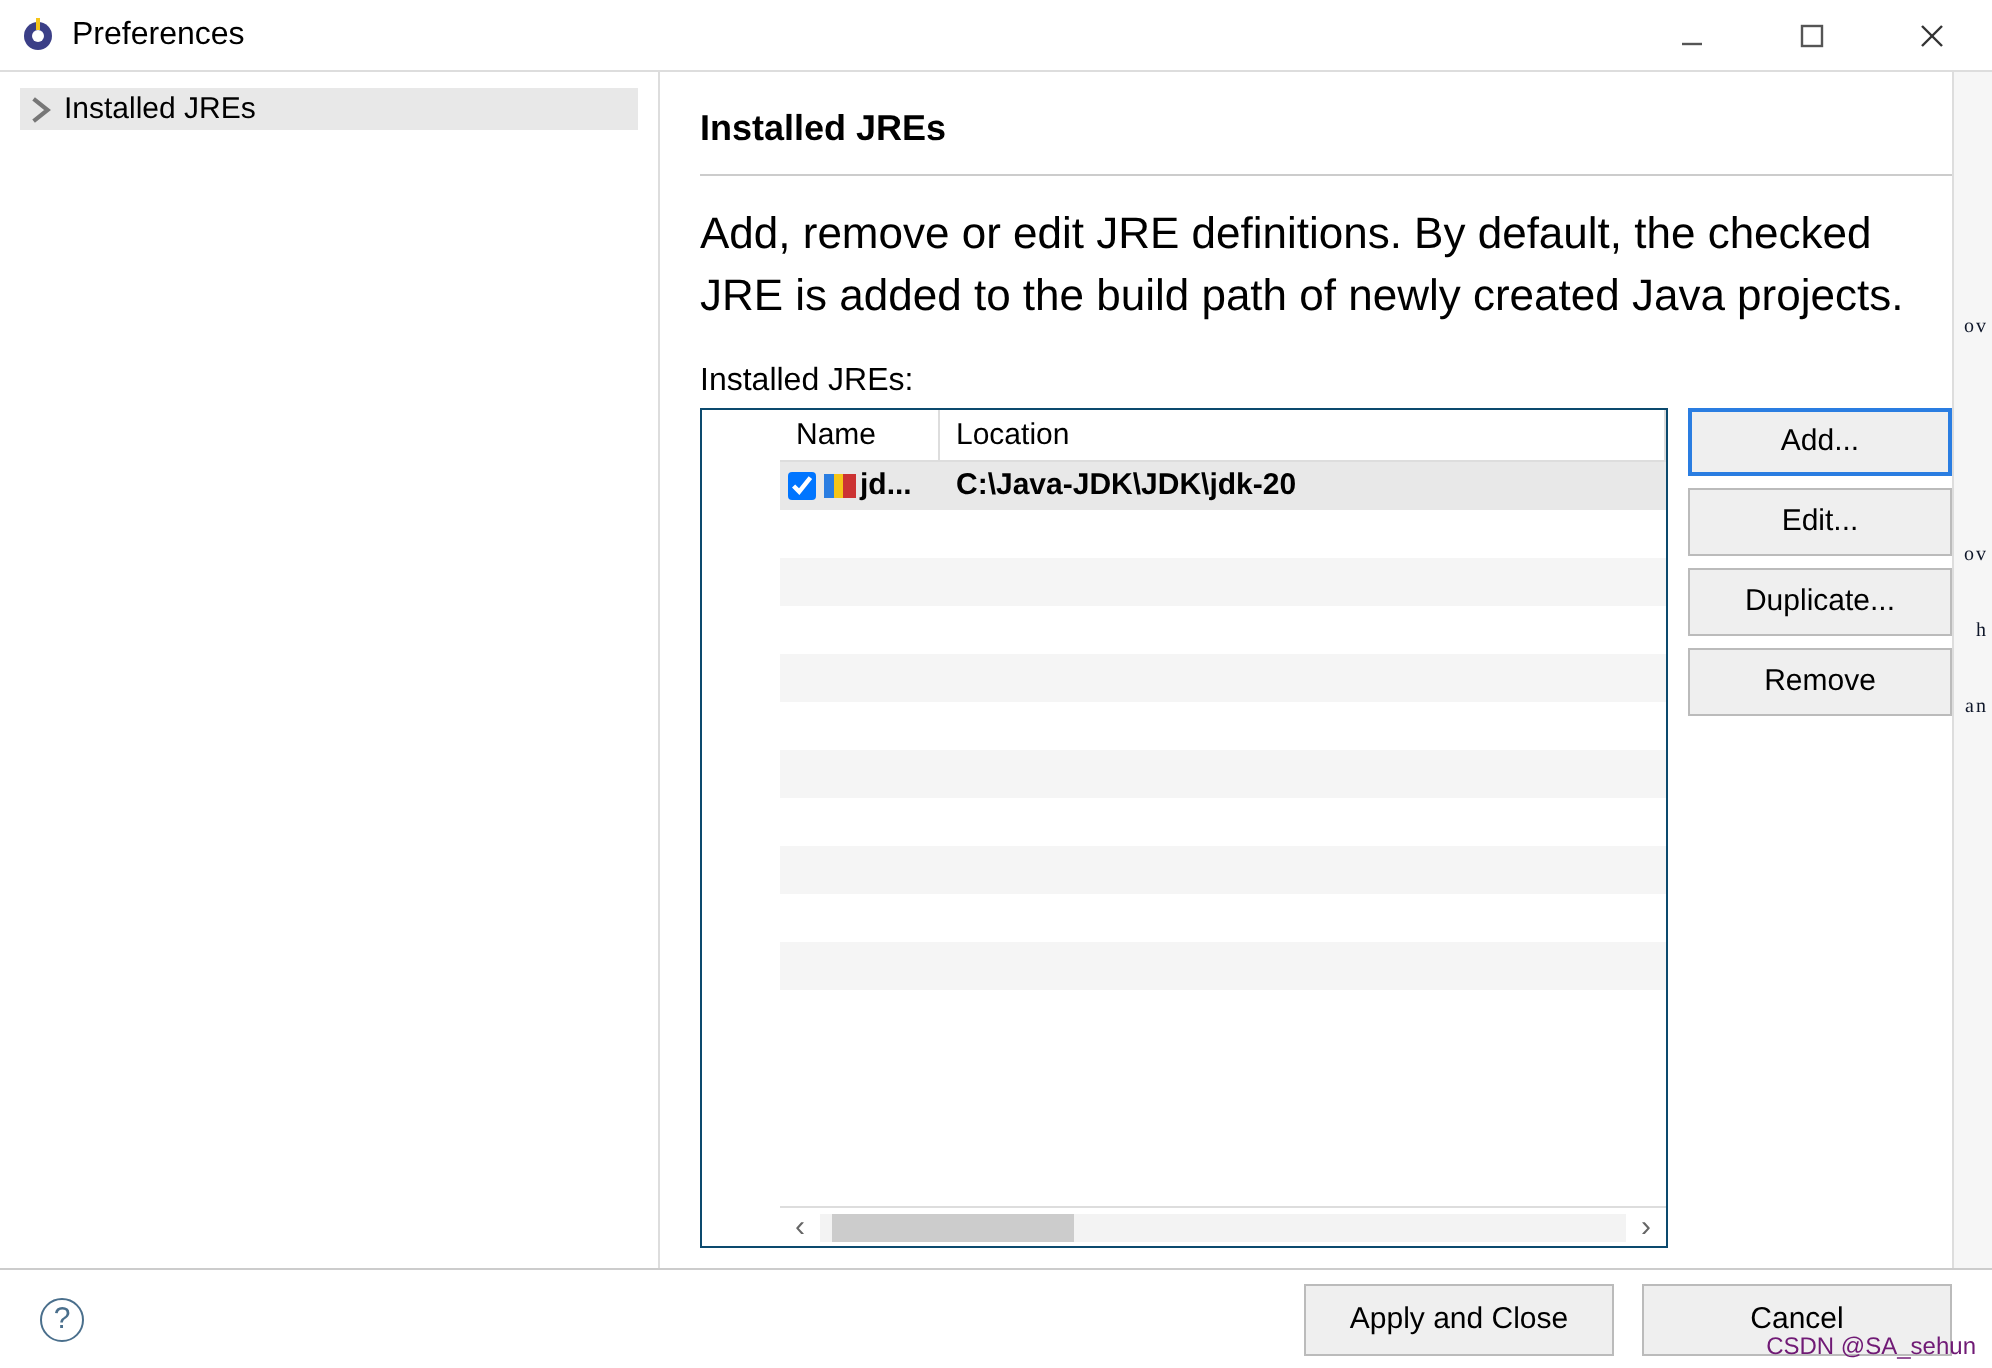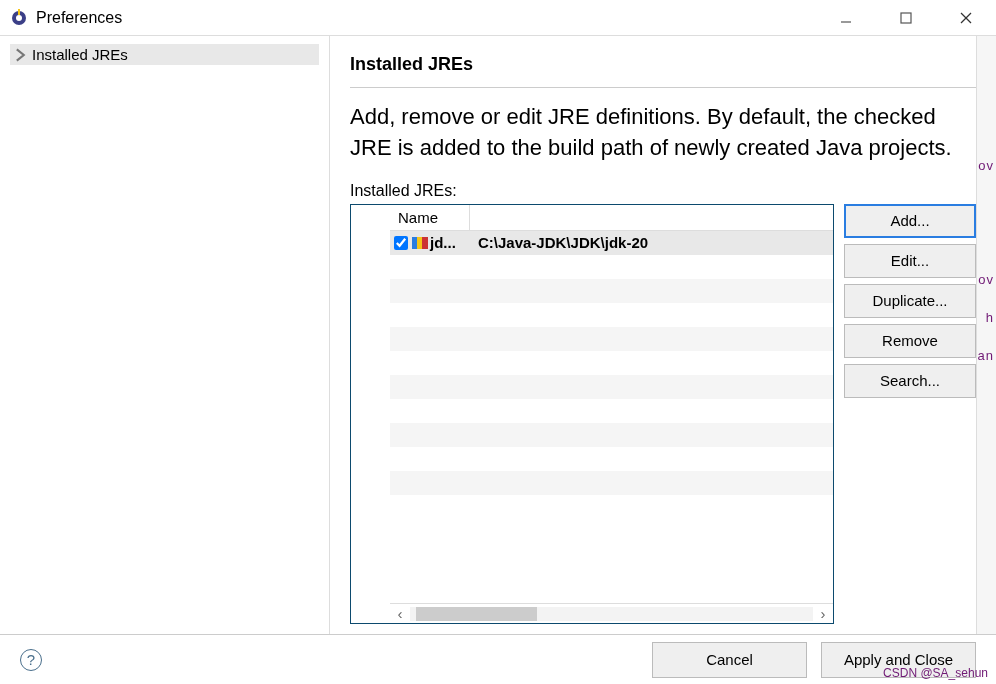--- a/index.html
+++ b/index.html
@@ -53,21 +53,21 @@
     .bottom-right { display:flex; justify-content:flex-end; padding: 14px 0 0 0; }
     .applybtn { width:132px; }
     
     .footer { height:50px; border-top:1px solid #ccc; display:flex; align-items:center; padding:0 20px; }
     .help-icon { width:22px; height:22px; border:1.5px solid #4a6f8c; border-radius:50%; display:flex; align-items:center; justify-content:center; color:#4a6f8c; font-size:15px; cursor:pointer; }
     .footer-spacer { flex:1; }
     .footer-btns { display:flex; gap:14px; }
     .footer .btn { width:155px; height:36px; }
     
     .rightbg { position:absolute; right:0; top:36px; width:20px; height:598px; background:#f6f6f6; border-left:1px solid #ddd; }
-    .rbtxt { position:absolute; right:2px; font-size:13px; color:#701a75; letter-spacing:1px; white-space:nowrap; }
+    .rbtxt { position:absolute; right:2px; font-size:10px; color:#0f172a; letter-spacing:1px; white-space:nowrap;font-family:Liberation Serif, serif; }
     
     .watermark { position:absolute; right:8px; bottom:4px; font-size:12px; color:#701a75; }
   </style>
 </head>
 <body>
 
 <div class="titlebar">
   <span class="titlebar-icon">
     <svg viewBox="0 0 18 18">
         <circle cx="9" cy="9" r="7" fill="#3b3f87"></circle>
@@ -118,20 +118,21 @@
 
   <div class="content">
     <div class="content-header">Installed JREs</div>
     <div class="content-desc">Add, remove or edit JRE definitions. By default, the checked JRE is added to the build path of newly created Java projects.</div>
     <div class="content-subhead">Installed JREs:</div>
 
     <div class="table-area">
       <div class="table-container">
         <div class="table-head">
           <div class="th th-name">Name</div>
+          <div class="th th-loc">Location</div>
         </div>
         <div class="table-body">
           <div class="tr selected">
             <div class="td-name">
               <input type="checkbox" checked="" style="">
               <span class="jre-icon"></span>
               <span>jd...</span>
             </div>
             <div class="td-loc">C:\Java-JDK\JDK\jdk-20</div>
           </div>
@@ -153,29 +154,28 @@
             </div>
           <div class="arrow">›</div>
         </div>
       </div>
 
       <div class="button-col">
         <div class="btn focused">Add...</div>
         <div class="btn">Edit...</div>
         <div class="btn">Duplicate...</div>
         <div class="btn">Remove</div>
-        <div class="btn">Search...</div>
       </div>
     </div>
 
   </div>
 </div>
 
 <div class="footer">
   <div class="help-icon">?</div>
   <div class="footer-spacer"></div>
   <div class="footer-btns">
+    <div class="btn">Apply and Close</div>
     <div class="btn">Cancel</div>
-    <div class="btn">Apply and Close</div>
   </div>
 </div>
 
 <div class="watermark">CSDN @SA_sehun</div>
 
 </body></html>

